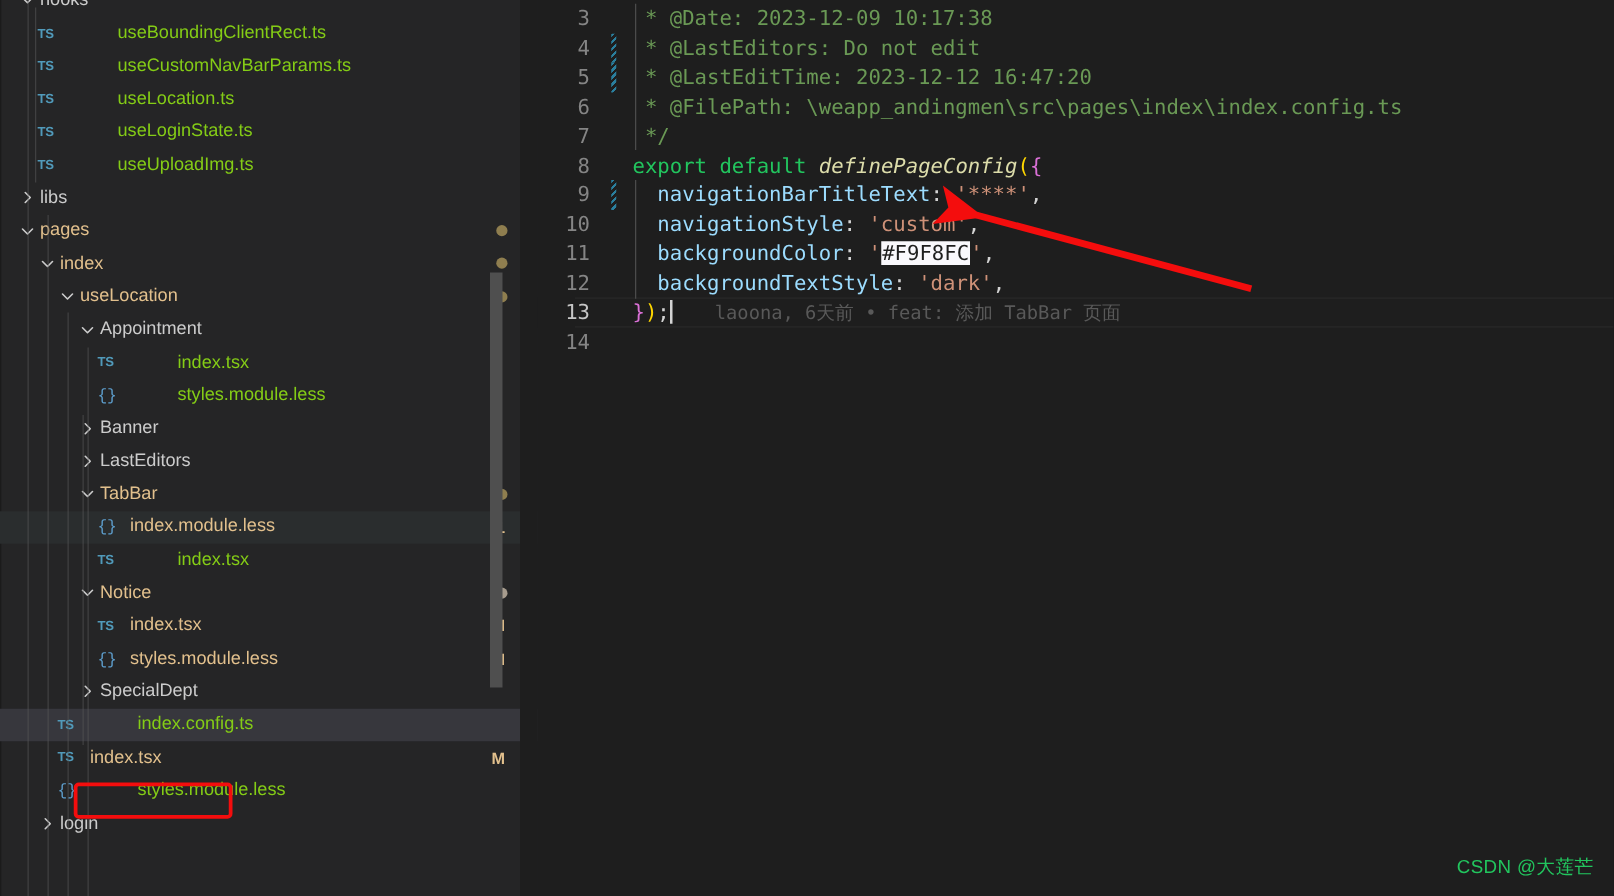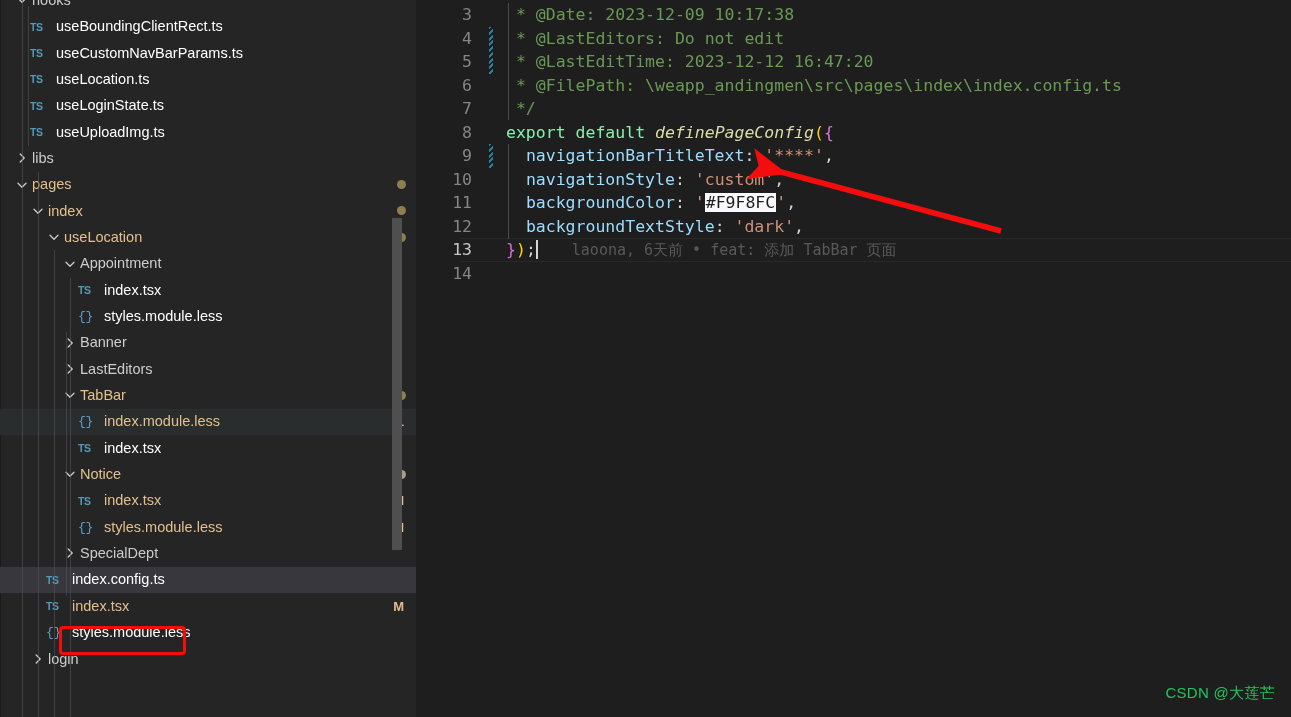--- a/index.html
+++ b/index.html
@@ -60,21 +60,21 @@
     text-align: left;
     margin-right: 4px;
     font-family: "Liberation Sans", sans-serif;
   }
   .ficon.ts { color: #519aba; }
   .ficon.less { color: #5d9dcb; font-weight: 400; font-size: 13px; font-family: "Liberation Mono", monospace; }
 
   .label { font-size: 14.5px; line-height: 1; }
   .c-folder-plain { color: #cccccc; }
   .c-folder-mod   { color: #e2c08d; }
-  .c-file-plain   { color: #ffffff; }
+  .c-file-plain   { color: #84cc16; margin-left: 38px; }
   .c-file-mod     { color: #e2c08d; }
 
   .spacer { flex: 1 1 auto; }
 
   .badge {
     font-size: 13px;
     font-weight: 700;
     color: #e2c08d;
     margin-right: 18px;
     line-height: 1;
@@ -182,21 +182,21 @@
     width: 4px; height: 23.5px;
     background: repeating-linear-gradient(
       135deg,
       #2a7f9e 0px, #2a7f9e 2px,
       #1e1e1e 2px, #1e1e1e 4px
     );
   }
   .ctext { flex: 1 1 auto; padding-left: 8px; position: relative; }
 
   .tok-com  { color: #6a9955; }
-  .tok-kw   { color: #86efac; }
+  .tok-kw   { color: #22c55e; }
   .tok-fn   { color: #dcdcaa; font-style: italic; }
   .tok-prop { color: #9cdcfe; }
   .tok-str  { color: #ce9178; }
   .tok-plain{ color: #d4d4d4; }
   .tok-p1   { color: #ffd700; }
   .tok-p2   { color: #da70d6; }
 
   .colorbox {
     background: #f9f8fc;
     color: #1e1e1e;

